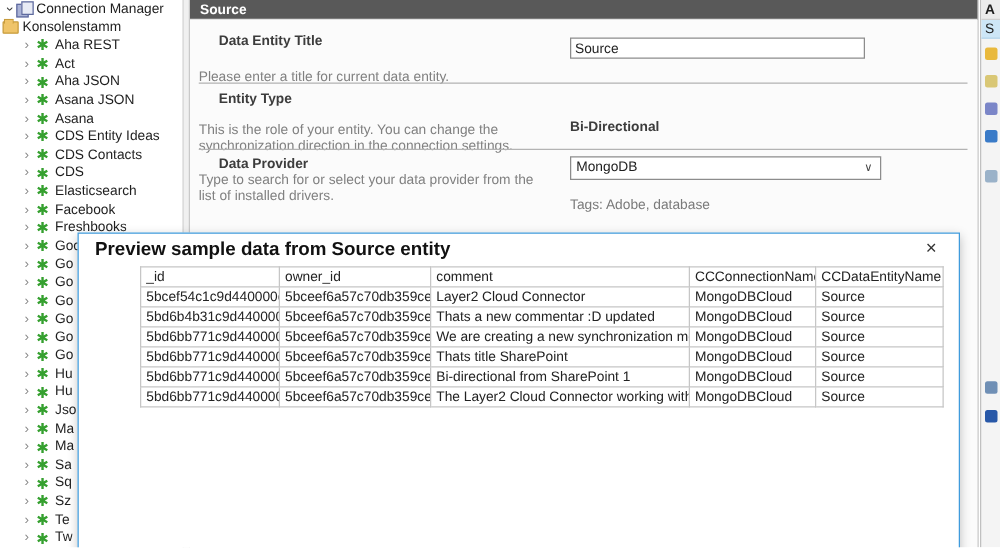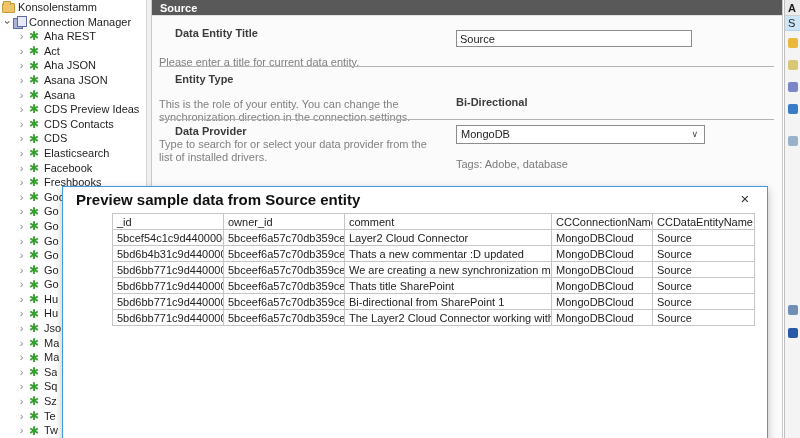--- a/index.html
+++ b/index.html
@@ -52,29 +52,29 @@
   #sample-table { position:absolute; left:1px; top:26px; border-collapse:collapse; table-layout:fixed; width:642px; background:#fff;margin-left:48px; }
   #sample-table th, #sample-table td { border:1px solid #c6c6c6; font-weight:normal; text-align:left; padding:1px 4px; height:16px; overflow:hidden; white-space:nowrap; font-size:11px; color:#222; }
   #sample-table td { height:16px; }
 </style>
 </head>
 <body>
 
 <div id="app">
 
   <div id="sidebar">
-    <div class="trow root">
-      <span class="folder-icon"></span>
-      <span class="tlabel">Konsolenstamm</span>
-    </div>
     <div class="trow mgr">
       <span class="chev open">›</span>
       <span class="mgr-icon"></span>
       <span class="tlabel">Connection Manager</span>
     </div>
+    <div class="trow root">
+      <span class="folder-icon"></span>
+      <span class="tlabel">Konsolenstamm</span>
+    </div>
     <div id="tree-items">
         <div class="trow item">
           <span class="chev">›</span>
           <span class="splat">✱</span>
           <span class="tlabel">Aha REST</span>
         </div>
         <div class="trow item">
           <span class="chev">›</span>
           <span class="splat">✱</span>
           <span class="tlabel">Act</span>
@@ -90,21 +90,21 @@
           <span class="tlabel">Asana JSON</span>
         </div>
         <div class="trow item">
           <span class="chev">›</span>
           <span class="splat">✱</span>
           <span class="tlabel">Asana</span>
         </div>
         <div class="trow item">
           <span class="chev">›</span>
           <span class="splat">✱</span>
-          <span class="tlabel">CDS Preview Ideas</span>
+          <span class="tlabel">CDS Entity Ideas</span>
         </div>
         <div class="trow item">
           <span class="chev">›</span>
           <span class="splat">✱</span>
           <span class="tlabel">CDS Contacts</span>
         </div>
         <div class="trow item">
           <span class="chev">›</span>
           <span class="splat">✱</span>
           <span class="tlabel">CDS</span>

